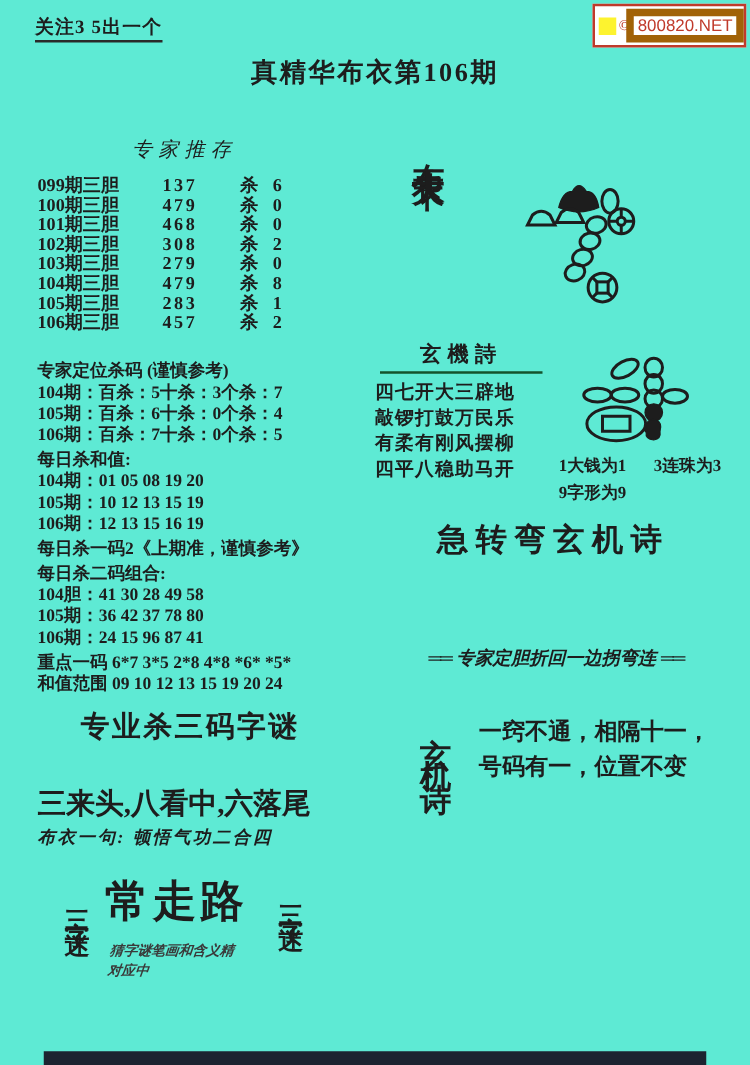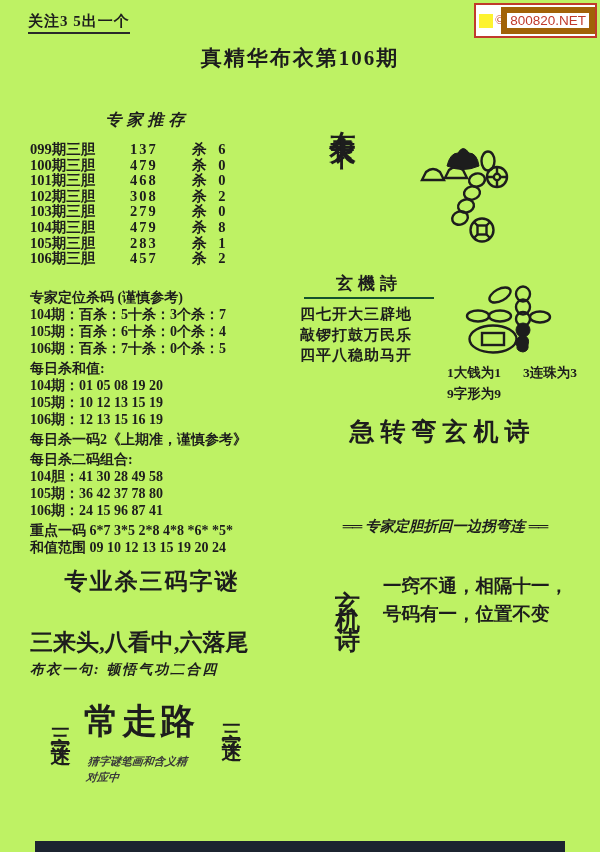--- a/index.html
+++ b/index.html
@@ -1,34 +1,34 @@
 <!DOCTYPE html>
 <html><head>
 <meta charset="utf-8">
 <style>
   html,body{margin:0;padding:0;background:#e8e8e8;}
   #root{
     position:relative;width:600px;height:852px;margin:0 auto;
-    background:#bef264;overflow:hidden;
+    background:#5eead4;overflow:hidden;
     font-family:"Liberation Serif","DejaVu Serif",serif;
     color:#1d1d1d;
   }
   .abs{position:absolute;}
 
   
   .watch{left:28px;top:12px;font-size:15px;font-weight:bold;border-bottom:2px solid #2a2a2a;padding-bottom:1px;letter-spacing:1px;}
   .badge{right:3px;top:3px;display:flex;align-items:center;border:2px solid #c03a2b;background:#fff;padding:2px 0 2px 3px;}
   .badge .sq{width:14px;height:14px;background:#fdf32f;margin-right:2px;}
   .badge .sym{color:#c03a2b;font-size:12px;margin-right:-3px;}
   .badge .txt{border:6px solid #a16207;color:#c03a2b;font-size:13.5px;padding:0 3px;font-family:"Liberation Sans","DejaVu Sans",sans-serif;}
   .title{left:0;top:44px;width:600px;font-size:21px;font-weight:bold;letter-spacing:2px;text-align:center;}
 
   
   .rec{left:30px;top:110px;width:235px;}
-  .rec-title{text-align:center;font-size:16px;font-weight:bold;font-style:italic;letter-spacing:5px;margin-bottom:11px;}
+  .rec-title{text-align:center;font-size:16px;font-weight:normal;font-style:italic;letter-spacing:5px;margin-bottom:11px;}
   .rrow{display:flex;font-size:14.5px;font-weight:bold;line-height:15.6px;}
   .rrow .p{width:100px;}
   .rrow .v{width:62px;letter-spacing:2px;}
   .rrow .k{letter-spacing:4px;}
 
   .mid{left:30px;top:286px;width:268px;font-size:14px;font-weight:bold;line-height:17px;}
   .mid .sec{margin-top:3px;}
 
   .riddle-title{left:32px;top:566px;width:240px;font-size:23px;font-weight:bold;letter-spacing:2px;text-align:center;}
   .riddle-line{left:30px;top:627px;width:250px;font-size:23px;font-weight:bold;white-space:nowrap;}
@@ -165,20 +165,21 @@
     <ellipse class="ln" cx="55" cy="78" rx="8" ry="6.5" transform="rotate(-20 55 78)"></ellipse>
     <circle class="ln" cx="77" cy="90" r="11.5"></circle>
     <rect class="ln" x="72.5" y="85.5" width="9" height="9"></rect>
     <path class="ln" d="M69,82 L72.5,85.5 M85,82 L81.5,85.5 M69,98 L72.5,94.5 M85,98 L81.5,94.5"></path>
   </svg>
 
   <div class="abs xj">
     <div class="xj-title">玄機詩</div>
     <div class="xj-line">四七开大三辟地</div>
     <div class="xj-line">敲锣打鼓万民乐</div>
+    <div class="xj-line">有柔有刚风摆柳</div>
     <div class="xj-line">四平八稳助马开</div>
   </div>
 
   <svg class="abs" style="left:455px;top:278px;" width="130" height="85" viewBox="0 0 130 85">
     <ellipse class="ln" cx="45" cy="17" rx="11.5" ry="6" transform="rotate(-28 45 17)"></ellipse>
     <ellipse class="ln" cx="68" cy="16" rx="7" ry="7.5"></ellipse>
     <ellipse class="ln" cx="68" cy="29" rx="7" ry="7.5"></ellipse>
     <ellipse class="ln" cx="68" cy="41" rx="7" ry="7"></ellipse>
     <ellipse class="ln" cx="23" cy="38" rx="11" ry="5.5"></ellipse>
     <ellipse class="ln" cx="45" cy="38" rx="11" ry="5.5"></ellipse>

